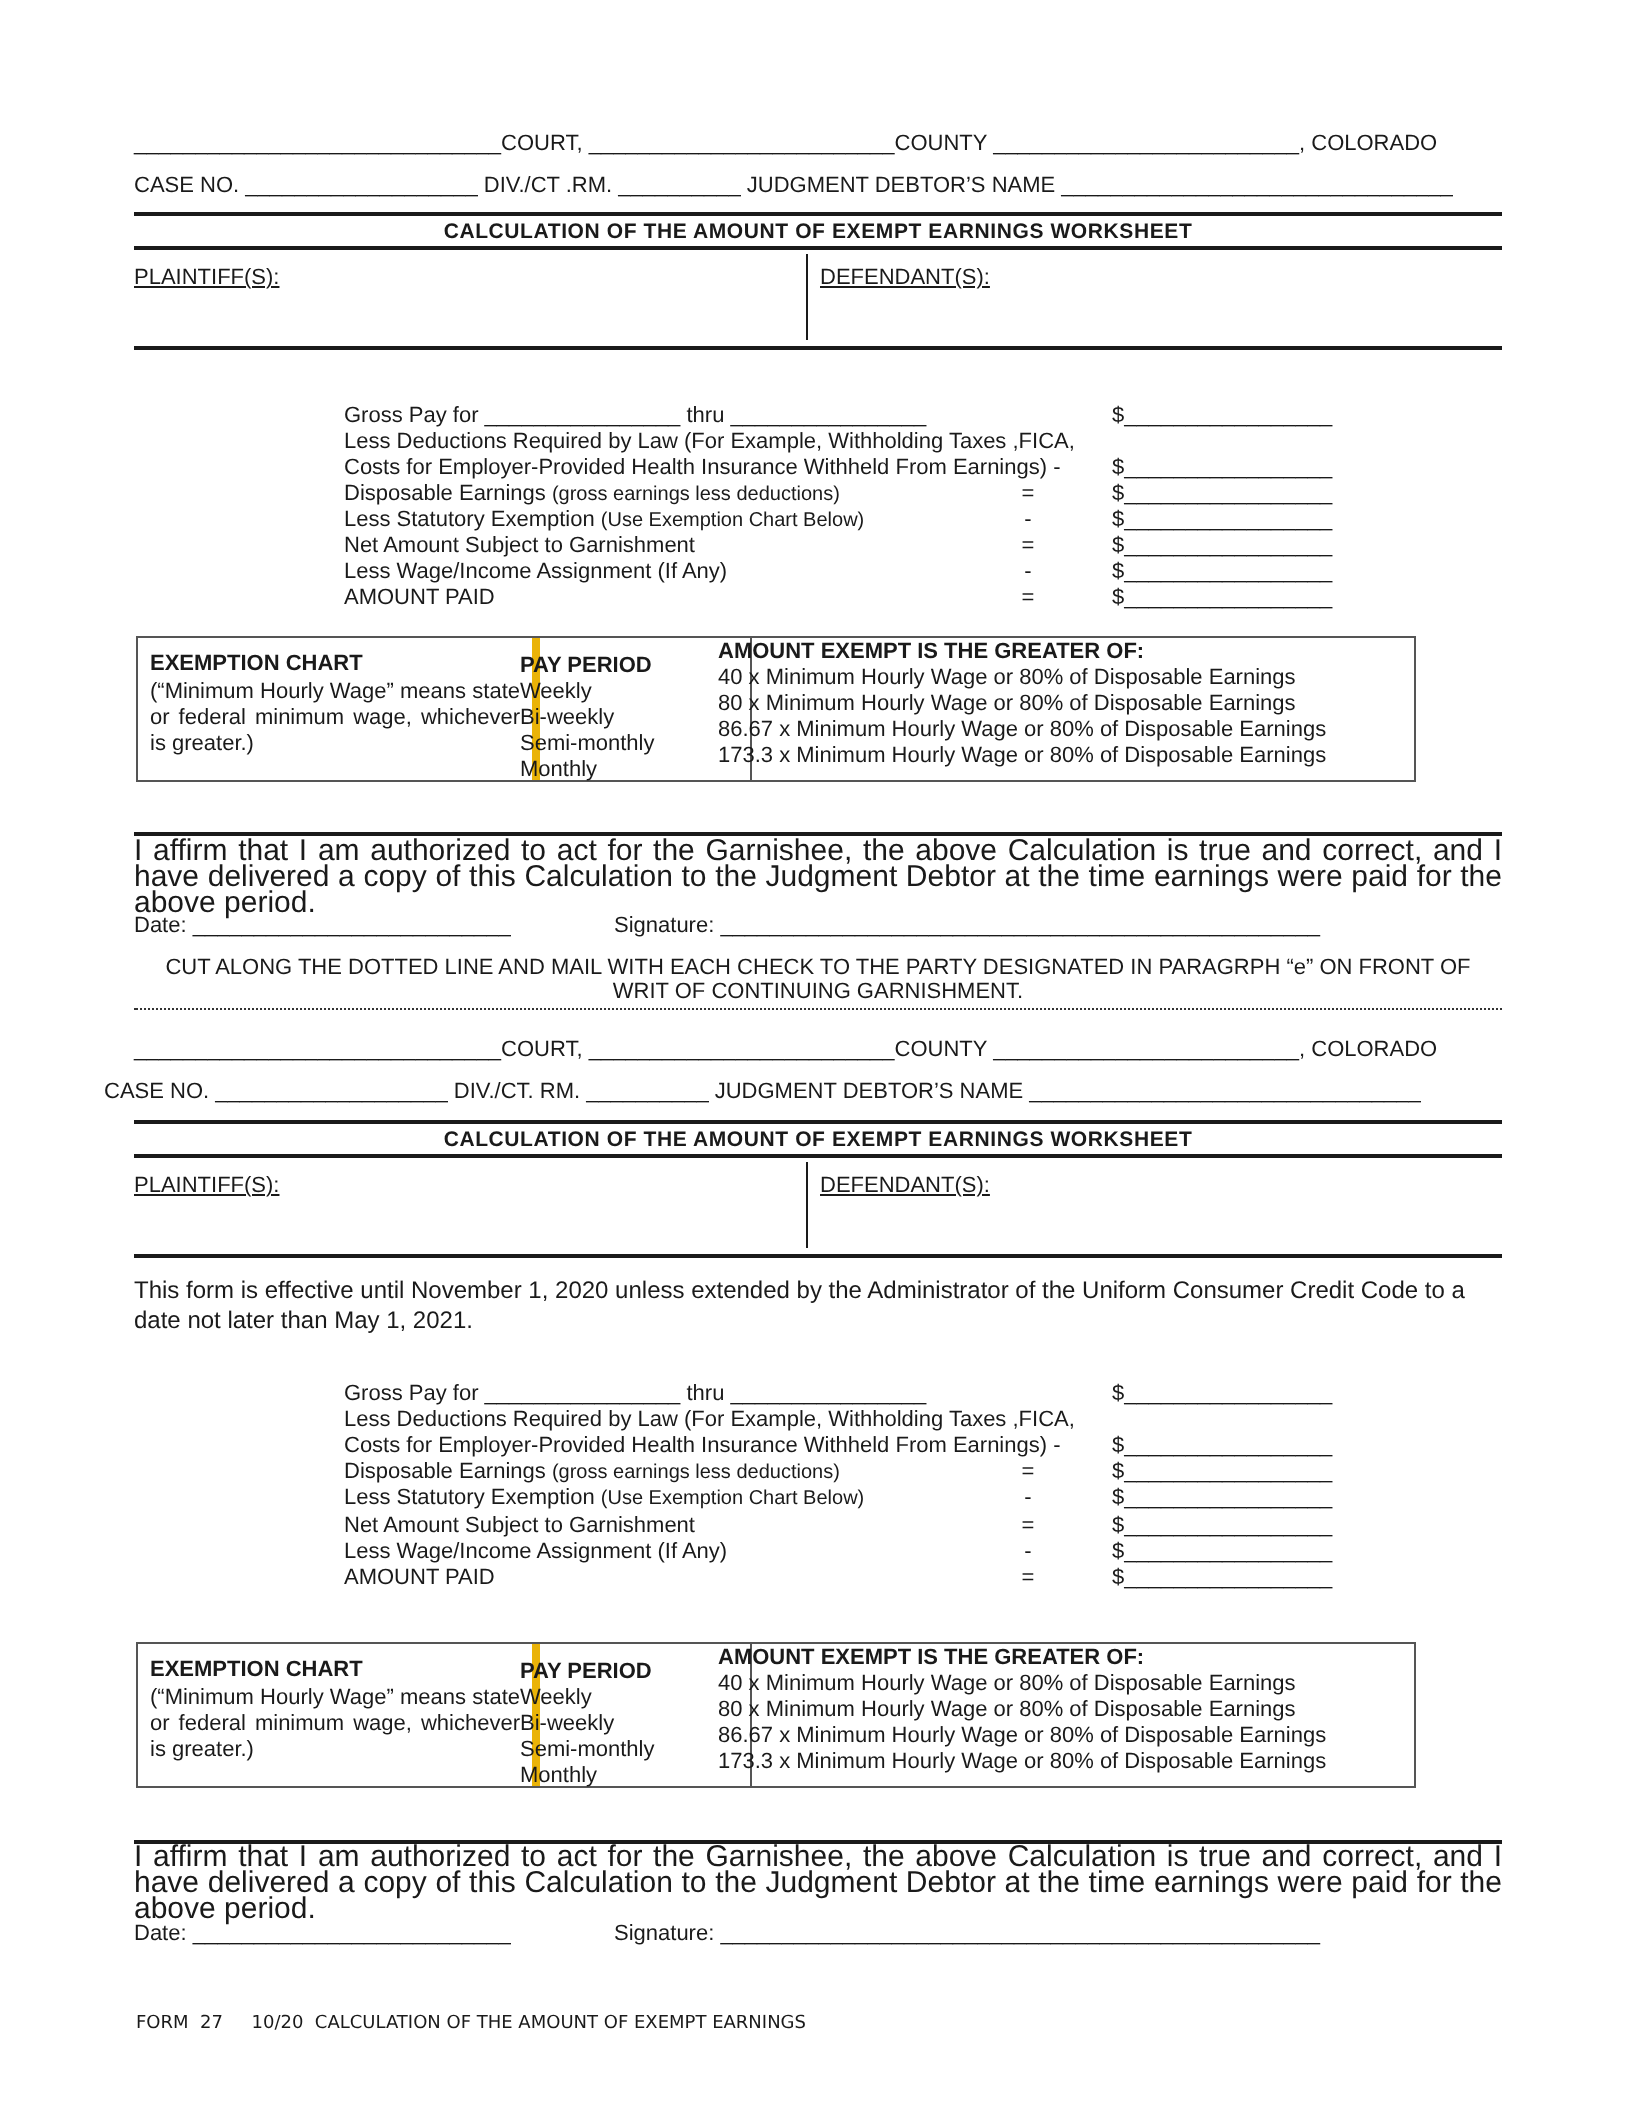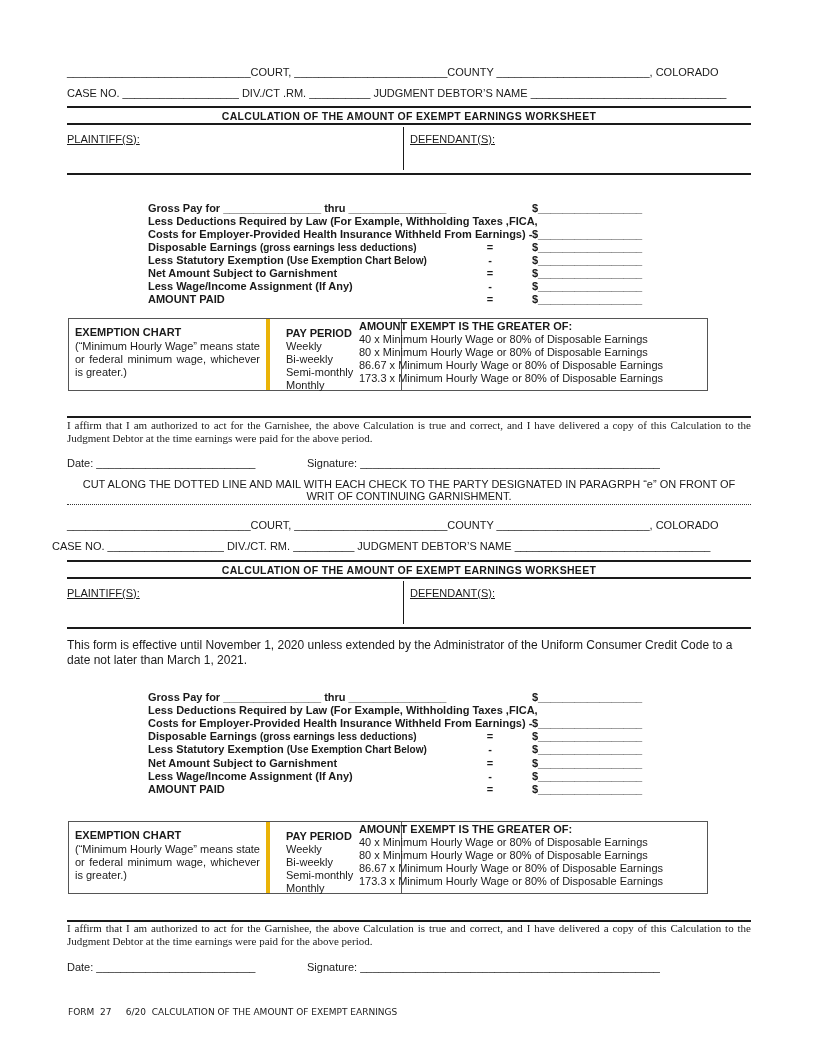--- a/index.html
+++ b/index.html
@@ -7,33 +7,33 @@
          font-family: "Liberation Sans", sans-serif; color: #1a1a1a; }
   .abs { position: absolute; text-align: center; }
   .txt { font-size: 11px; line-height: 13px; white-space: nowrap; }
   .hline { position: absolute; left: 67px; width: 684px; background: #1a1a1a; }
   .thick { height: 2px; }
   .dotted { position: absolute; left: 67px; width: 684px; height: 0; border-top: 1px dotted #333; }
   .title { position: absolute; left: 67px; width: 684px; text-align: center; font-weight: bold;
            font-size: 10.5px; letter-spacing: 0.3px; }
   .ul { text-decoration: underline; }
   .vline { position: absolute; width: 1px; background: #1a1a1a; }
-  .calc-row { position: absolute; left: 148px; width: 500px; height: 13px; font-size: 11px; line-height: 13px; white-space: nowrap; font-weight: bold; }
+  .calc-row { position: absolute; left: 172px; width: 500px; height: 13px; font-size: 11px; line-height: 13px; white-space: nowrap; }
   .calc-row .op { position: absolute; left: 337px; width: 10px; text-align: center; }
   .calc-row .amt { position: absolute; left: 384px; }
   .small { font-size: 10px; }
   .chart { position: absolute; left: 68px; width: 640px; height: 73px; border: 1px solid #555; box-sizing: border-box; }
   .chart .col { position: absolute; top: 0; bottom: 0; }
   .chart .c1 { left: 0; width: 197px; border-right: 4px solid #eab308; }
-  .chart .c2 { left: 213px; width: 101px; border-right: 1px solid #555; padding-left: 18px; }
+  .chart .c2 { left: 187px; width: 101px; border-right: 1px solid #555; padding-left: 18px; }
   .chart .c3 { left: 286px; right: 0; }
   .chart .hdr { font-weight: bold; font-size: 11px; line-height: 13px; }
   .chart .ln { font-size: 11px; line-height: 13px; white-space: nowrap; }
   .justify { text-align: justify; text-align-last: left; width: 185px; font-size: 11px; line-height: 13px; }
-  .para { position: absolute; left: 67px; width: 684px; font-size: 11px; line-height: 13px; text-align: justify; font-family: Liberation Serif, serif; }
+  .para { position: absolute; left: 67px; width: 684px; font-size: 15px; line-height: 13px; text-align: justify; }
   .para12 { position: absolute; left: 67px; width: 684px; font-size: 12px; line-height: 15px; }
   .footer { position: absolute; left: 68px; top: 1007px; font-size: 9px; white-space: pre; font-family: "DejaVu Sans", sans-serif; }
 </style>
 </head>
 <body>
 
 <div>
   <div class="abs txt" style="left:67px; top:66px;">______________________________COURT, _________________________COUNTY _________________________, COLORADO</div>
   <div class="abs txt" style="left:67px; top:87px;">CASE NO. ___________________ DIV./CT .RM. __________ JUDGMENT DEBTOR’S NAME ________________________________</div>
   <div class="hline thick" style="top:106px;"></div>
@@ -118,21 +118,21 @@
   <div class="abs txt" style="left:67px; top:519px;">______________________________COURT, _________________________COUNTY _________________________, COLORADO</div>
   <div class="abs txt" style="left:52px; top:540px;">CASE NO. ___________________ DIV./CT. RM. __________ JUDGMENT DEBTOR’S NAME ________________________________</div>
   <div class="hline thick" style="top:560px;"></div>
   <div class="title" style="top:564px;">CALCULATION OF THE AMOUNT OF EXEMPT EARNINGS WORKSHEET</div>
   <div class="hline thick" style="top:577px;"></div>
   <div class="abs txt ul" style="left:67px; top:587px;">PLAINTIFF(S):</div>
   <div class="vline" style="left:403px; top:581px; height:43px;"></div>
   <div class="abs txt ul" style="left:410px; top:587px;">DEFENDANT(S):</div>
   <div class="hline thick" style="top:627px;"></div>
 
-  <div class="para12" style="top:638px;">This form is effective until November 1, 2020 unless extended by the Administrator of the Uniform Consumer Credit Code to a date not later than March 1, 2021.</div>
+  <div class="para12" style="top:638px;">This form is effective until November 1, 2020 unless extended by the Administrator of the Uniform Consumer Credit Code to a date not later than May 1, 2021.</div>
 
   <div>
     <div class="calc-row" style="top:691px;">
       <span>Gross Pay for ________________ thru ________________</span>
       <span class="amt">$_________________</span>
     </div>
     <div class="calc-row" style="top:704px;">
       <span>Less Deductions Required by Law (For Example, Withholding Taxes ,FICA,</span>
     </div>
     <div class="calc-row" style="top:717px;">
@@ -186,13 +186,13 @@
       <div class="ln" style="position:absolute; left:4px; top:53px;">173.3 x Minimum Hourly Wage or 80% of Disposable Earnings</div>
     </div>
   </div>
 
   <div class="hline thick" style="top:920px;"></div>
   <div class="para" style="top:922px;">I affirm that I am authorized to act for the Garnishee, the above Calculation is true and correct, and I have delivered a copy of this Calculation to the Judgment Debtor at the time earnings were paid for the above period.</div>
   <div class="abs txt" style="left:67px; top:961px;">Date: __________________________</div>
   <div class="abs txt" style="left:307px; top:961px;">Signature: _________________________________________________</div>
 </div>
 
-<div class="footer">FORM  27     6/20  CALCULATION OF THE AMOUNT OF EXEMPT EARNINGS</div>
+<div class="footer">FORM  27     10/20  CALCULATION OF THE AMOUNT OF EXEMPT EARNINGS</div>
 
 </body></html>

